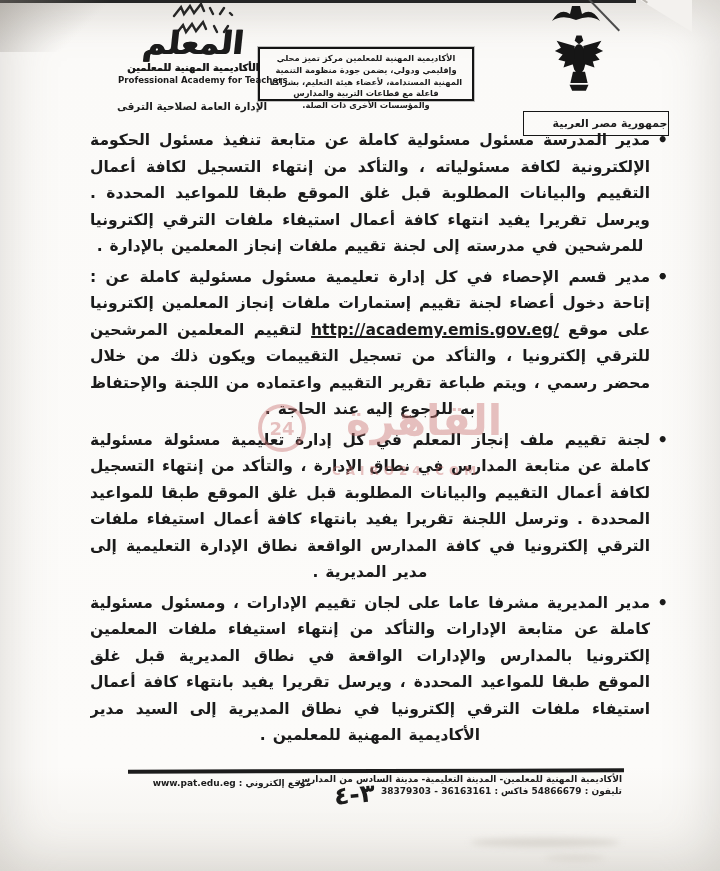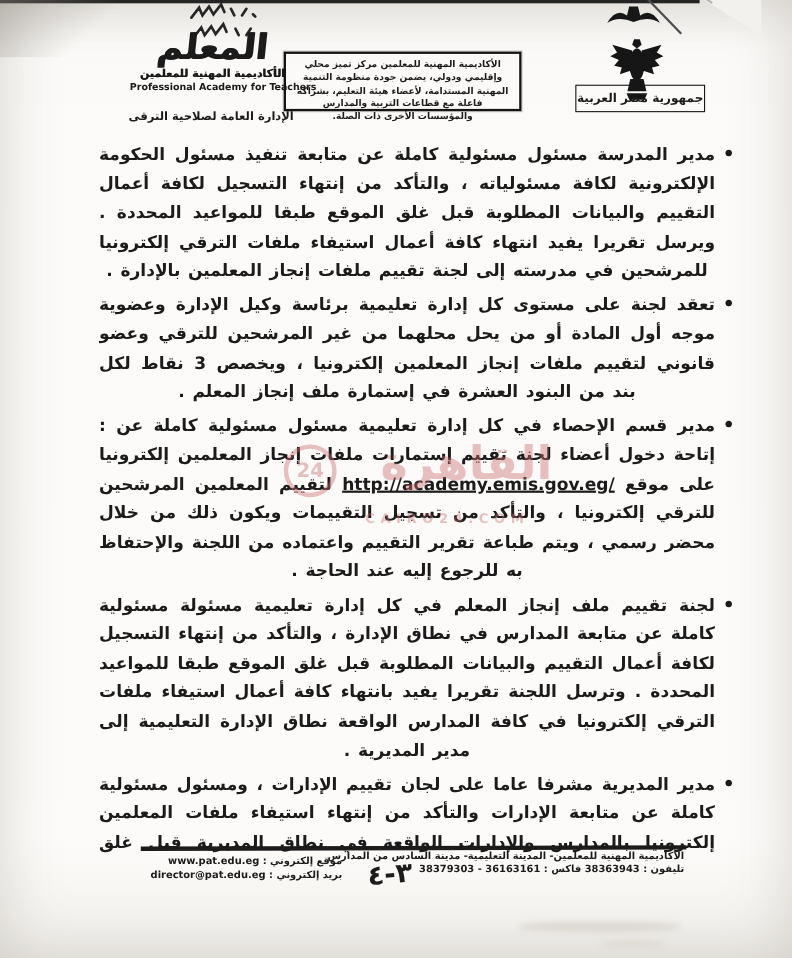--- a/index.html
+++ b/index.html
@@ -33,23 +33,23 @@
   .logo-en{font-size:8.6px;font-weight:bold;margin-top:2px;white-space:nowrap;}
   .dept{position:absolute;left:112px;top:100px;width:160px;text-align:center;
     font-size:10.5px;font-weight:bold;direction:rtl;white-space:nowrap;}
   .mission-box{position:absolute;left:258px;top:47px;width:216px;height:54px;
     border:2.5px solid #141414;box-shadow:0 0 0 1px rgba(20,20,20,.25);
     padding:4px 7px;box-sizing:border-box;}
   .mission-box p{margin:0;direction:rtl;text-align:center;font-size:8.3px;line-height:11.8px;
     font-weight:bold;}
   .eagle-partial{position:absolute;left:550px;top:3px;}
   .eagle{position:absolute;left:552px;top:33px;}
-  .country-box{position:absolute;left:523px;top:77px;width:116px;height:23px;
+  .country-box{position:absolute;left:523px;top:111px;width:116px;height:23px;
     border:1.6px solid #161616;display:flex;align-items:center;justify-content:center;
-    font-size:11px;font-weight:bold;direction:rtl;}
+    font-size:11px;font-weight:bold;direction:rtl;padding-left:28px;}
   
   .body-text{position:absolute;left:90px;right:50px;top:127px;height:650px;overflow:hidden;z-index:2;}
   .para{position:relative;direction:rtl;text-align:justify;text-align-last:center;
     font-size:15.5px;line-height:26.5px;font-weight:bold;padding-right:20px;
     margin:0 0 4px 0;word-spacing:1.5px;}
   .dot{position:absolute;right:2px;top:0;font-size:17px;}
   .url{text-decoration:underline;text-decoration-thickness:1.5px;unicode-bidi:isolate;}
   
   .watermark{position:absolute;left:250px;top:396px;width:270px;height:94px;opacity:.42;
     z-index:5;pointer-events:none;color:#c96f6f;}
@@ -117,21 +117,20 @@
 
   <div class="country-box">جمهورية مصر العربية</div>
 
   <main class="body-text">
     <div class="para">
       <span class="dot">•</span>
       <span>مدير المدرسة مسئول مسئولية كاملة عن متابعة تنفيذ مسئول الحكومة الإلكترونية لكافة مسئولياته ، والتأكد من إنتهاء التسجيل لكافة أعمال التقييم والبيانات المطلوبة قبل غلق الموقع طبقا للمواعيد المحددة . ويرسل تقريرا يفيد انتهاء كافة أعمال استيفاء ملفات الترقي إلكترونيا للمرشحين في مدرسته إلى لجنة تقييم ملفات إنجاز المعلمين بالإدارة .</span>
     </div>
     <div class="para">
       <span class="dot">•</span>
-      <span>تعقد لجنة على مستوى كل إدارة تعليمية برئاسة وكيل الإدارة وعضوية موجه أول المادة أو من يحل محلهما من غير المرشحين للترقي وعضو قانوني لتقييم ملفات إنجاز المعلمين إلكترونيا ، ويخصص 3 نقاط لكل بند من البنود العشرة في إستمارة ملف إنجاز المعلم .</span>
     </div>
     <div class="para">
       <span class="dot">•</span>
       <span>مدير قسم الإحصاء في كل إدارة تعليمية مسئول مسئولية كاملة عن : إتاحة دخول أعضاء لجنة تقييم إستمارات ملفات إنجاز المعلمين إلكترونيا على موقع</span>
       <span class="url" dir="ltr">http://academy.emis.gov.eg/</span>
       <span>لتقييم المعلمين المرشحين للترقي إلكترونيا ، والتأكد من تسجيل التقييمات ويكون ذلك من خلال محضر رسمي ، ويتم طباعة تقرير التقييم واعتماده من اللجنة والإحتفاظ به للرجوع إليه عند الحاجة .</span>
     </div>
     <div class="para">
       <span class="dot">•</span>
       <span>لجنة تقييم ملف إنجاز المعلم في كل إدارة تعليمية مسئولة مسئولية كاملة عن متابعة المدارس في نطاق الإدارة ، والتأكد من إنتهاء التسجيل لكافة أعمال التقييم والبيانات المطلوبة قبل غلق الموقع طبقا للمواعيد المحددة . وترسل اللجنة تقريرا يفيد بانتهاء كافة أعمال استيفاء ملفات الترقي إلكترونيا في كافة المدارس الواقعة نطاق الإدارة التعليمية إلى مدير المديرية .</span>
@@ -145,21 +144,20 @@
 
   <div class="watermark">
     <div class="wm-circle">24</div>
     <div class="wm-name">القاهرة</div>
     <div class="wm-domain">CAIRO24.COM</div>
   </div>
 
   <div class="f-line"></div>
   <div class="f-right">
     <div>الأكاديمية المهنية للمعلمين- المدينة التعليمية- مدينة السادس من المدارس</div>
-    <div>تليفون : 38363943    فاكس : 36163161 - 38379303</div>
+    <div>تليفون : 54866679    فاكس : 36163161 - 38379303</div>
   </div>
   <div class="f-left">
     <div>موقع إلكتروني : www.pat.edu.eg</div>
-    <div>بريد إلكتروني : director@pat.edu.eg</div>
   </div>
   <div class="page-num">٣-٤</div>
 
 </div>
 
 </body></html>

